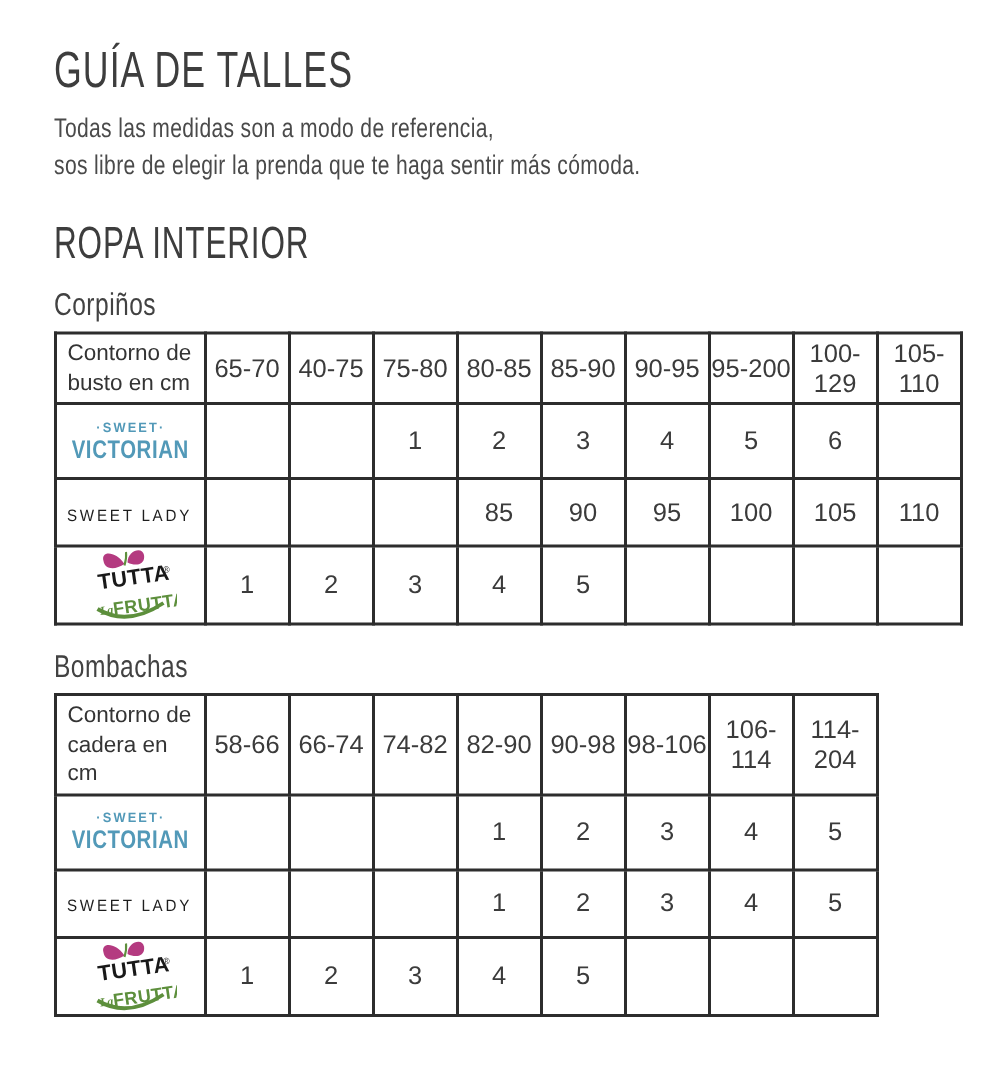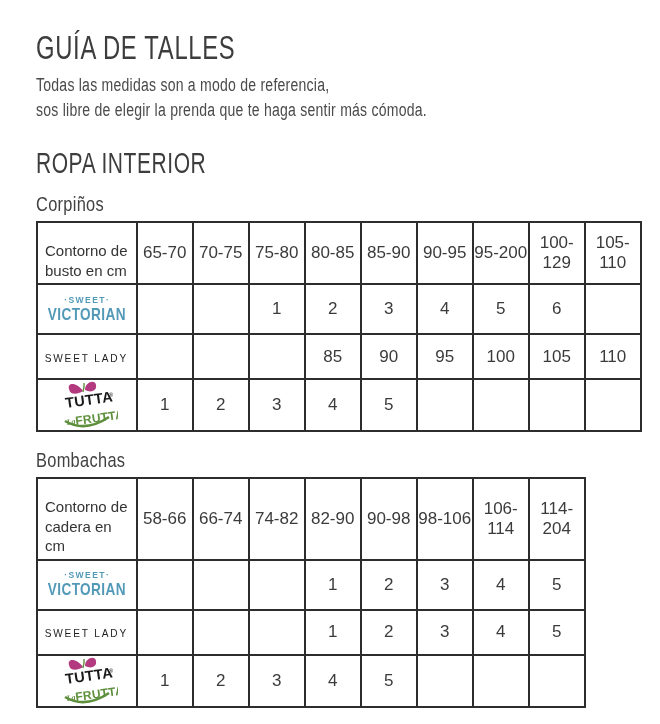--- a/index.html
+++ b/index.html
@@ -43,21 +43,21 @@
     background:#fff;margin:0 0 16px 0;
   }
   td{
     border:2px solid #2d2d2d;
     text-align:center;vertical-align:middle;
     font-size:17px;color:#3b3b3b;
     padding:0;overflow:hidden;
   }
   td.label-cell{
     text-align:left;font-size:15px;color:#343434;
-    padding:18px 4px 3px 7px;line-height:1.3;
+    padding:3px 4px 3px 7px;line-height:1.3;
   }
   col.c-label{width:87px;}
   col.c-data{width:56px;}
   tr.r-header{height:44px;}
   tr.r-sv{height:50px;margin-left:32px;}
   tr.r-sl{height:45px;}
   tr.r-tf{height:49px;}
 
   
   .sv-logo{display:flex;flex-direction:column;align-items:center;justify-content:center;line-height:1;}
@@ -98,21 +98,21 @@
       <col class="c-data">
         <col class="c-data">
         <col class="c-data">
         <col class="c-data">
         <col class="c-data">
     </colgroup>
     <tbody>
         <tr class="r-header">
       <td class="label-cell">Contorno de busto en cm</td>
       <td>65-70</td>
-      <td>70-75</td>
+      <td>40-75</td>
       <td>75-80</td>
       <td>80-85</td>
       <td>85-90</td>
       <td>90-95</td>
       <td>95-200</td>
       <td>100-129</td>
       <td>105-110</td>
     </tr>
     <tr class="r-sv">
       <td>

